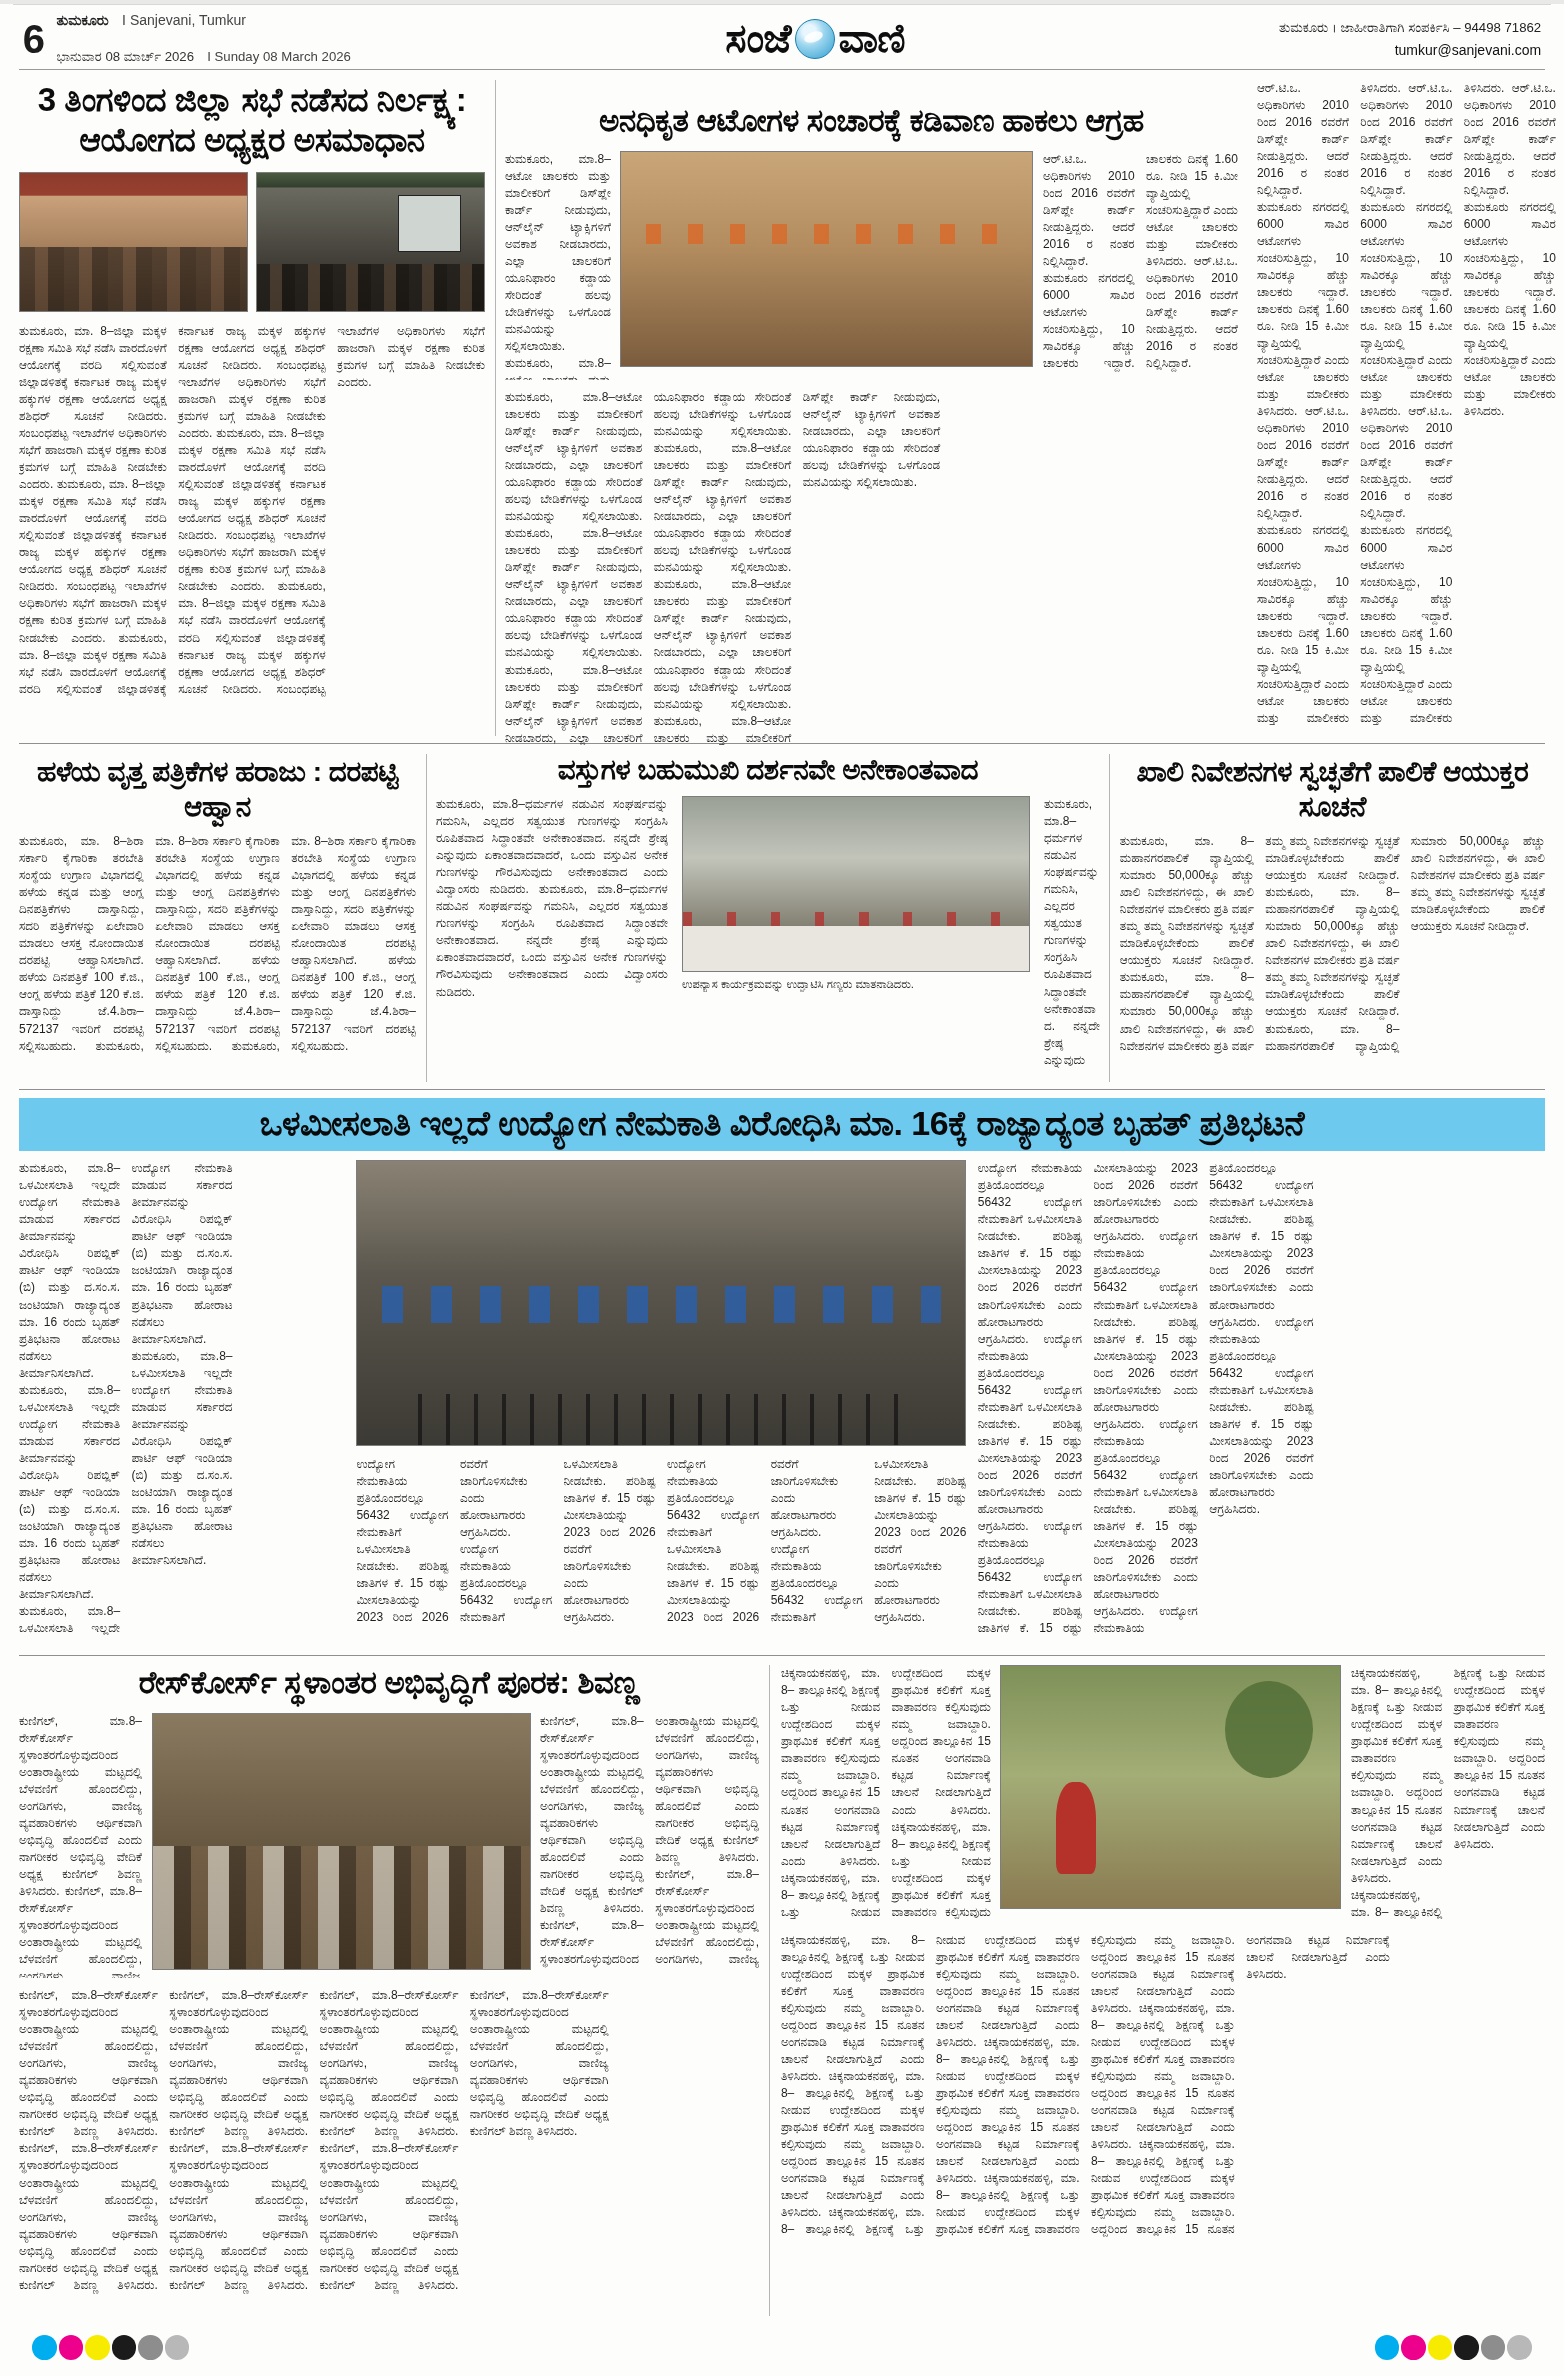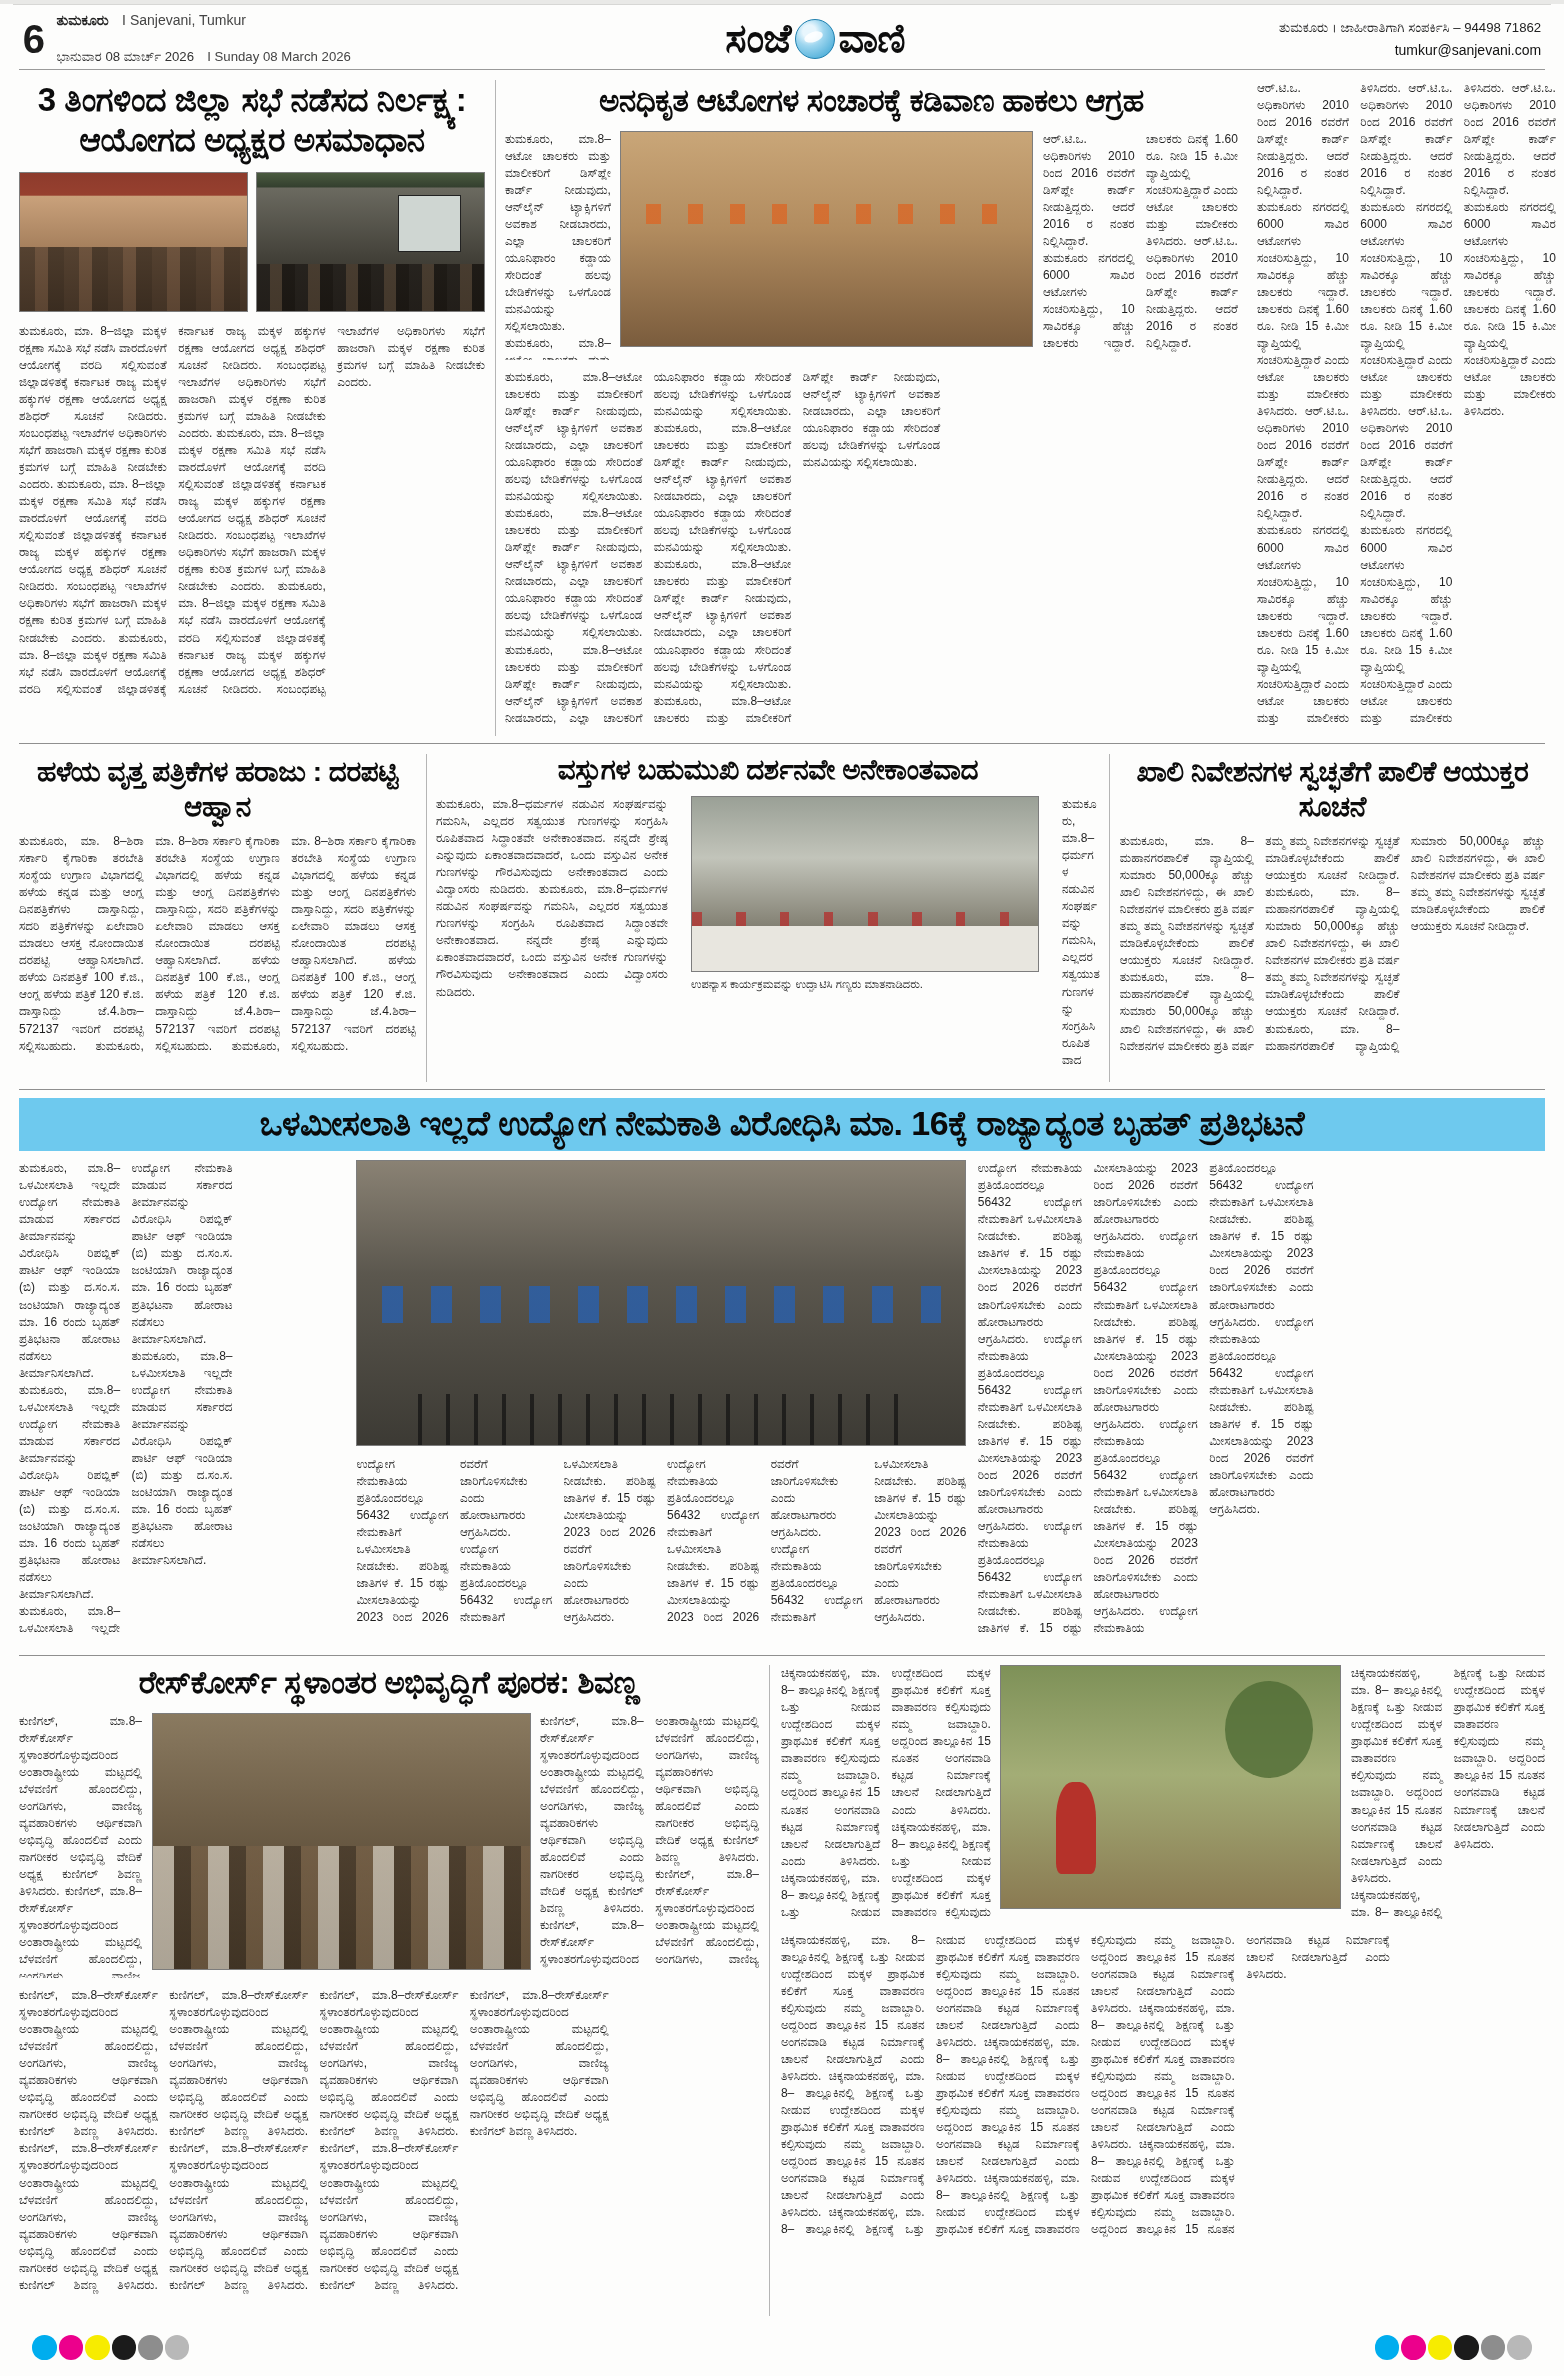--- a/index.html
+++ b/index.html
@@ -67,37 +67,37 @@
   .pG .tree{position:absolute;right:8%;top:6%;width:26%;height:40%;background:#4f6b35;border-radius:50%;opacity:.8;}
 
   
   .row1{display:flex;padding:9.5px 0 7.6px 0;height:674px;box-sizing:border-box;}
   .art1{width:466px;flex:0 0 auto;display:flex;flex-direction:column;}
   .art1 h1{font-size:33px;line-height:1.22;text-align:center;margin:0 0 11.4px 0;}
   .art1 .photos{display:flex;gap:7.6px;margin-bottom:11.4px;}
   .art1 .photo{height:140px;flex:1;}
   .art1 .body{height:379px;}
   .art2{flex:1;display:flex;min-width:0;}
-  .art2-main{width:733px;flex:0 0 auto;}
+  .art2-main{width:733px;flex:0 0 auto;margin-top:20px;}
   .art2-main h2{font-size:31px;text-align:center;line-height:1.15;margin:3.8px 0 11.4px 0;}
   .band{display:flex;gap:9.5px;height:229px;margin-bottom:9.5px;}
   .band .c1{width:106px;height:100%;}
   .band .photo{width:413px;height:216px;}
   .band .c2{flex:1;height:100%;}
   .a2below{height:371px;}
   .art2-right{width:299px;height:653px;flex:0 0 auto;}
 
   
   .row2{display:flex;height:346px;box-sizing:border-box;padding:9.5px 0 7.6px 0;}
   .artA{width:397px;flex:0 0 auto;}
   .artA h3{font-size:28px;line-height:1.25;text-align:center;margin:0 0 9.5px 0;}
   .artA .body{height:229px;}
   .artB{width:664px;flex:0 0 auto;}
   .artB h3{font-size:28px;text-align:center;margin:0 0 9.5px 0;}
-  .bandB{display:flex;gap:23px;height:273px;}
+  .bandB{display:flex;gap:14px;height:273px;}
   .bandB .cB1{width:232px;height:100%;}
   .pd-wrap{width:348px;flex:0 0 auto;}
   .pd-wrap .photo{width:100%;height:176px;}
   .bandB .cB2{flex:1;height:100%;}
   .artC{flex:1;min-width:0;}
   .artC h3{font-size:28px;line-height:1.25;text-align:center;margin:0 0 9.5px 0;}
   .artC .body{height:229px;}
 
   
   .row3{padding:7.6px 0 9.5px 0;box-sizing:border-box;}

